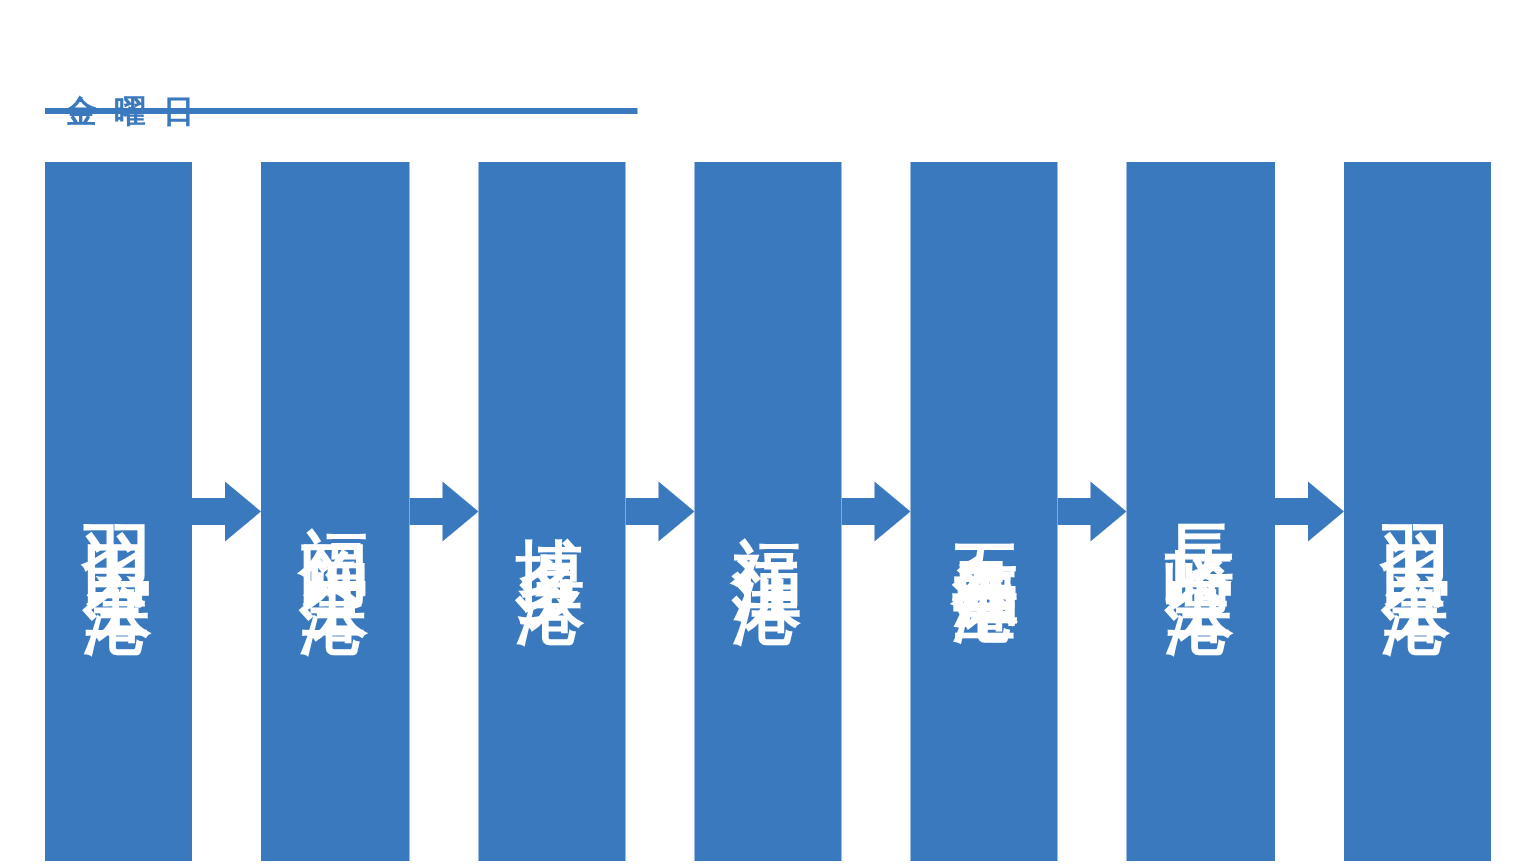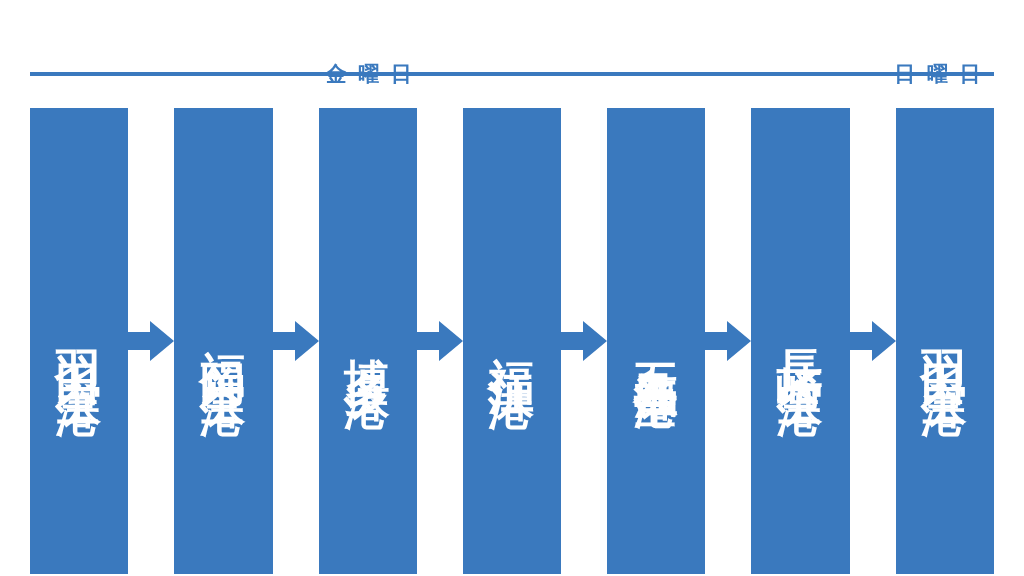--- a/index.html
+++ b/index.html
@@ -15,21 +15,21 @@
   .canvas{position:relative;width:1024px;height:576px;background:var(--bg);}
 
   
   .day-header{
     position:absolute;left:30px;top:27px;width:964px;height:41px;
     display:flex;box-sizing:border-box;
   }
   .day-cell{
     box-sizing:border-box;
     border:2px solid var(--primary);
-    display:flex;align-items:center;justify-content:flex-end;
+    display:flex;align-items:center;justify-content:flex-start;
     color:var(--primary);
     font-weight:bold;font-size:21px;
     letter-spacing:0.55em;padding-left:0.55em;
     background:var(--bg);
     margin-top:45px;
   }
   .day-cell + .day-cell{border-left:none;}
   .day-cell.friday{flex:0 0 41%;}
   .day-cell.saturday{flex:0 0 18.7%;}
   .day-cell.sunday{flex:1;}
@@ -67,23 +67,20 @@
   .arrow polygon{fill:var(--primary);}
 </style>
 </head>
 <body>
 
 <div class="canvas">
 
   <div class="day-header">
     <div class="day-cell friday">
       <span>金曜日</span>
-    </div>
-    <div class="day-cell sunday">
-      <span>日曜日</span>
     </div>
   </div>
 
   <div class="flow">
 
     <div class="stop-bar">
       <span class="stop-label">羽田空港</span>
     </div>
 
     <div class="arrow">

